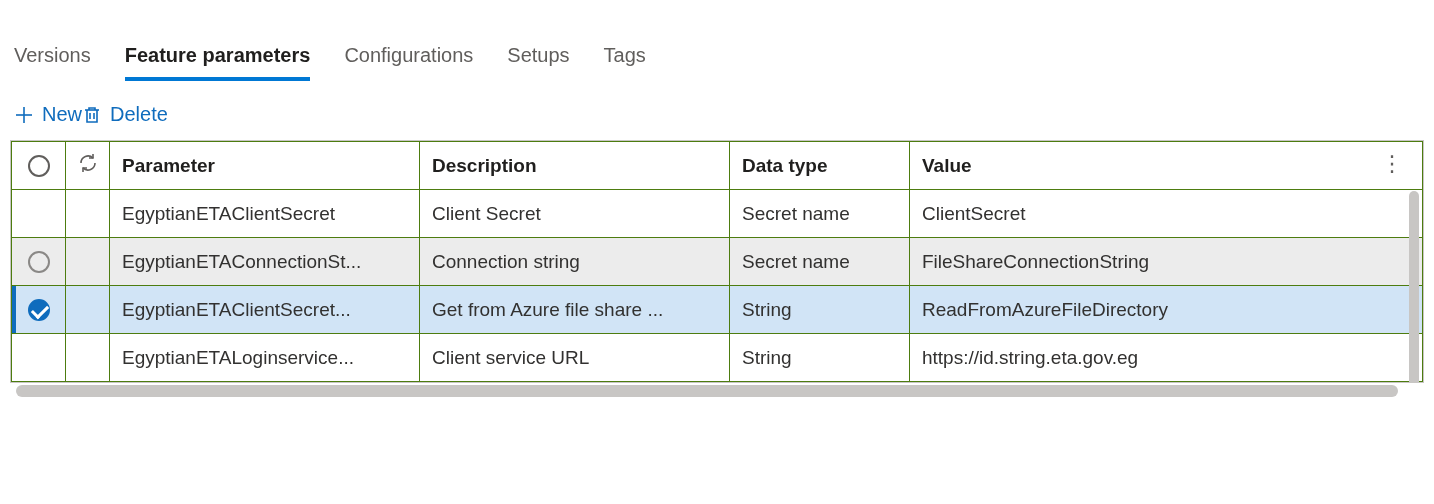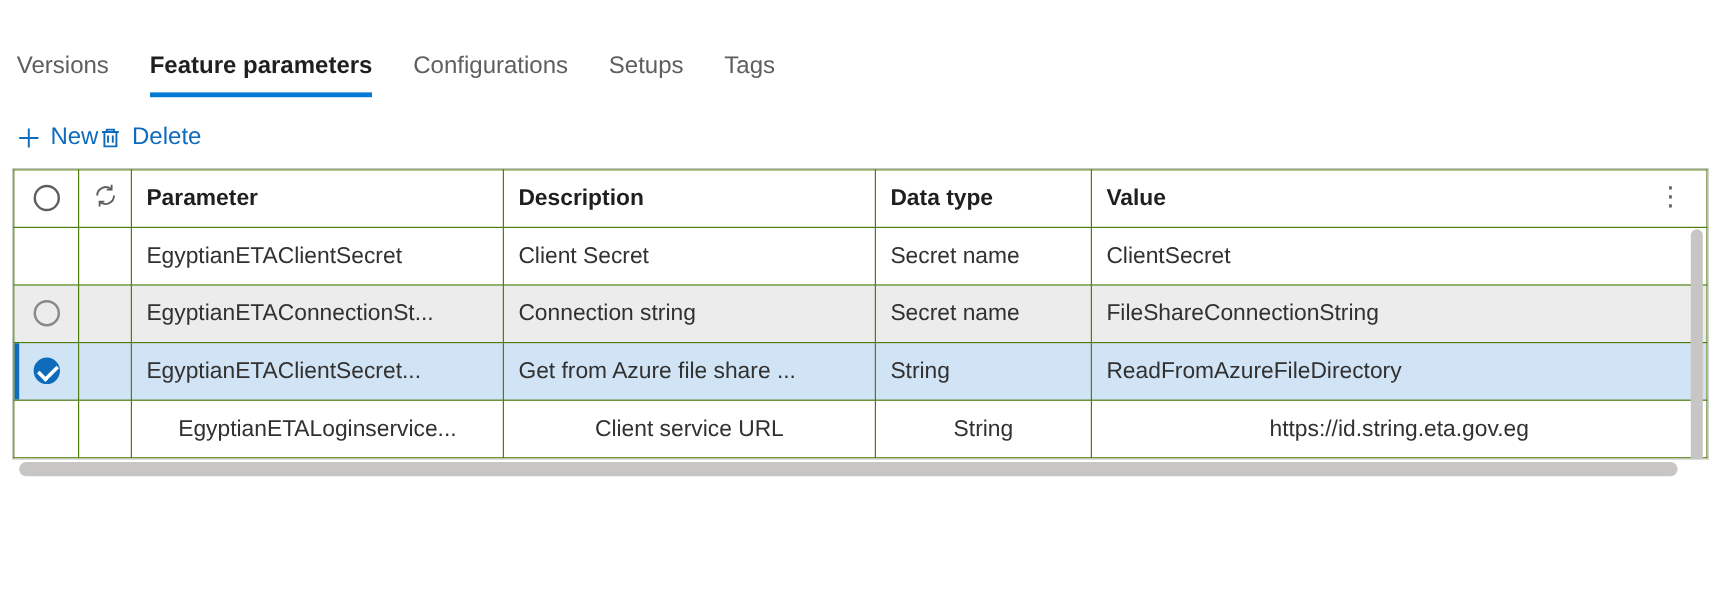--- a/index.html
+++ b/index.html
@@ -92,21 +92,21 @@
     border-radius:6px;
   }
   .h-scroll .thumb {
     position:absolute; left:6px; right:26px; top:0; bottom:0;
     background:#c8c6c4; border-radius:6px;
   }
   .v-scroll {
     position:absolute; right:4px; top:50px; width:10px; height:240px;
     background:#c8c6c4; border-radius:6px;
   }
-  tbody tr:last-child td { color: #323130; text-align: center; }
+  tbody tr:last-child td { color: #323130; }
 </style>
 </head>
 <body>
 
 <div class="tabs">
   <div class="tab">Versions</div>
   <div class="tab active">Feature parameters</div>
   <div class="tab">Configurations</div>
   <div class="tab">Setups</div>
   <div class="tab">Tags</div>

